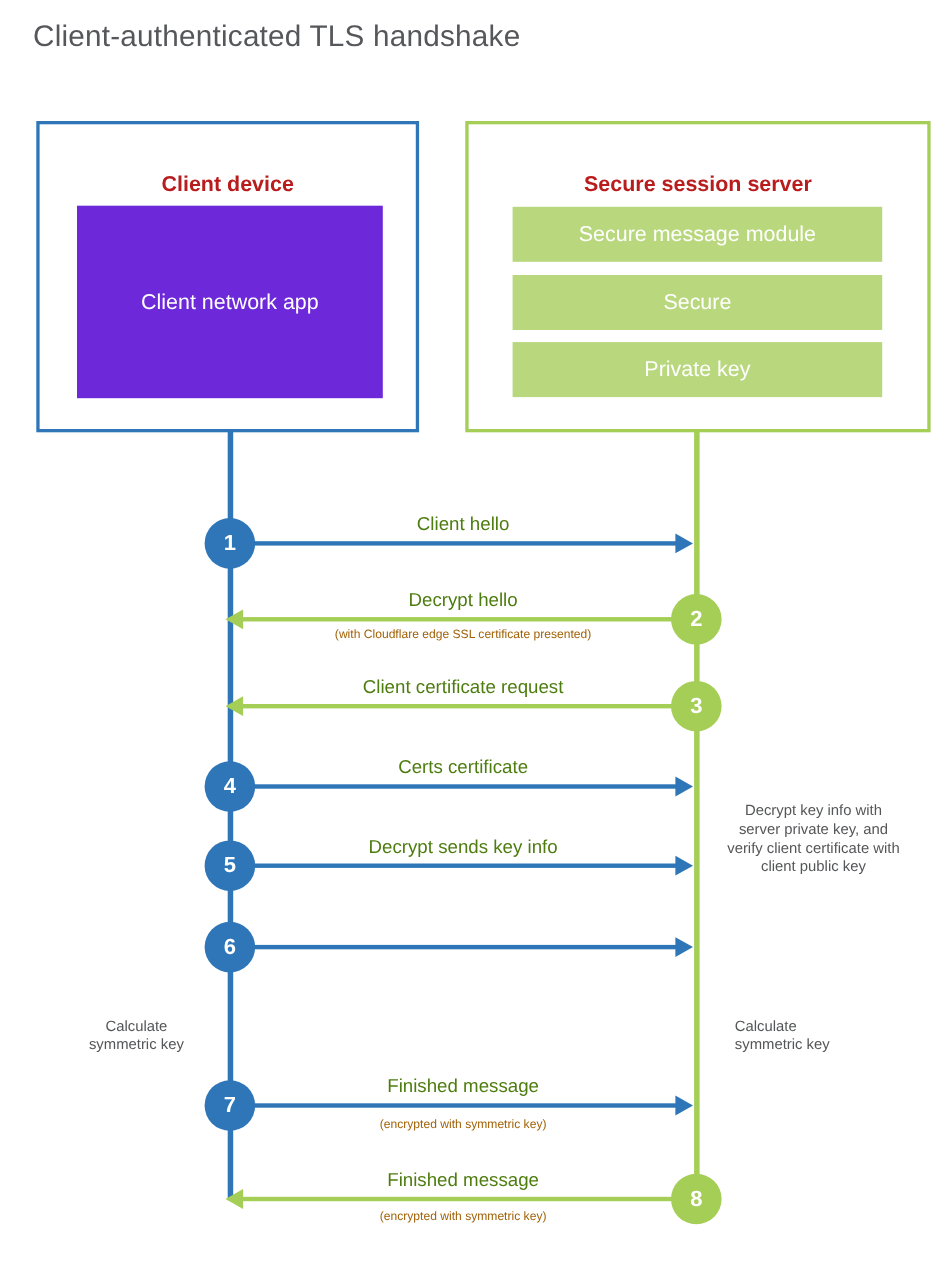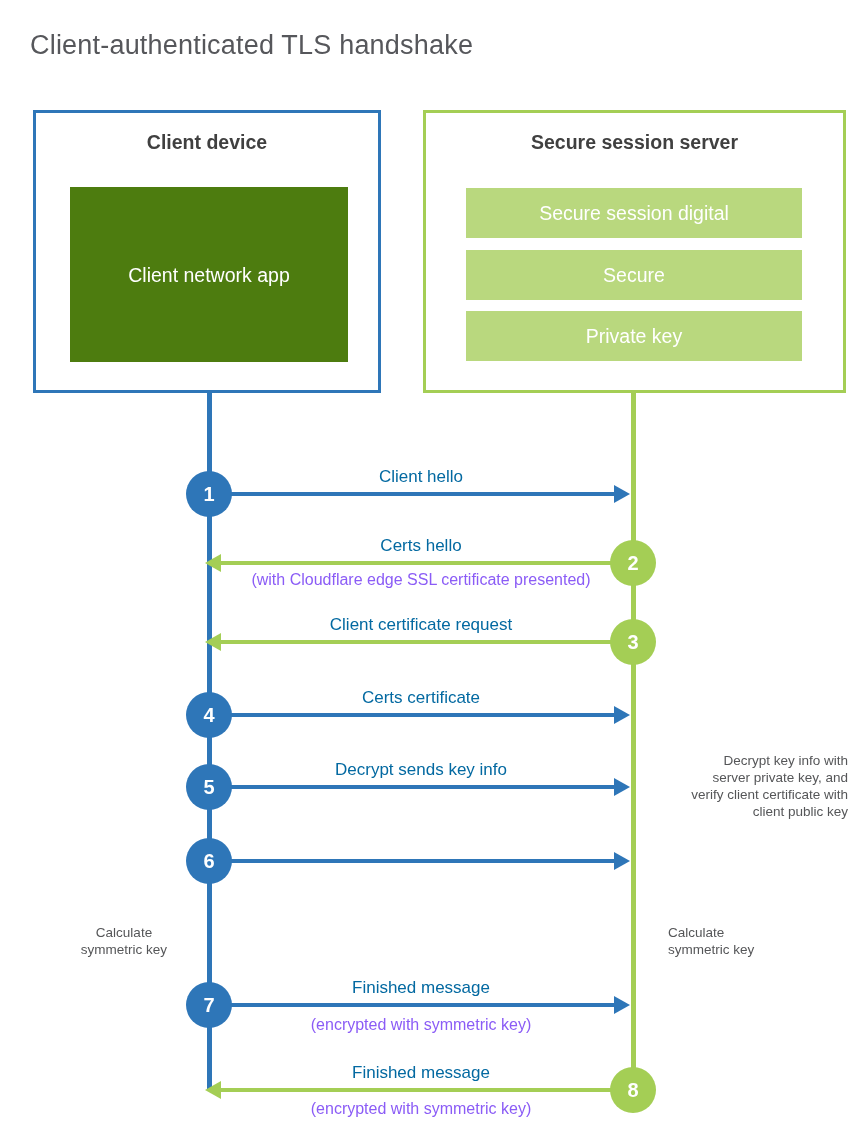--- a/index.html
+++ b/index.html
@@ -14,46 +14,45 @@
     overflow: hidden;
   }
 
   .page-title {
     position: absolute;
     left: 30px; top: 18px;
     font-size: 27px;
     font-weight: 300;
     letter-spacing: 0.2px;
     color: #56575b;
-    margin-top: 12px;
   }
 
   
   .outer-box {
     position: absolute;
     top: 110px;
     height: 283px;
     background: #ffffff;
   }
   .client-box  { left: 33px;  width: 348px; border: 3px solid #2e76b8; }
   .server-box  { left: 423px; width: 423px; border: 3px solid #a4ce55; }
 
   .box-heading {
-    margin-top: 18px;
+    margin-top: 44px;
     text-align: center;
     font-size: 19.5px;
     font-weight: 700;
-    color: #404040;
+    color: #b91c1c;
   }
 
   .app-box {
     position: absolute;
     left: 34px; top: 74px;
     width: 278px; height: 175px;
-    background: #4d7c0f;
+    background: #6d28d9;
     color: #ffffff;
     font-size: 19.5px;
     display: flex;
     align-items: center;
     justify-content: center;
     text-align: center;
     line-height: 26px;
     padding: 0 50px;
   }
 
@@ -119,80 +118,80 @@
   }
   .conn.right::after { right: -15px; border-left: 16px solid #2e76b8; }
   .conn.left::after  { left: -15px;  border-right: 16px solid #a4ce55; }
 
   
   .msg-label {
     position: absolute;
     left: 209px; width: 424px;
     text-align: center;
     font-size: 17px;
-    color: #0369a1;
+    color: #4d7c0f;
     z-index: 2;
   }
   .msg-sublabel {
     position: absolute;
     left: 209px; width: 424px;
     text-align: center;
-    font-size: 16px;
-    color: #8b5cf6;
+    font-size: 11px;
+    color: #a16207;
     z-index: 2;
   }
 
   
   .side-note {
     position: absolute;
     font-size: 13.5px;
     line-height: 17px;
     color: #555658;
   }
-  .note-decrypt { left: 657px; top: 752px; width: 165px; text-align: right; margin-left: 26px; }
+  .note-decrypt { left: 657px; top: 728px; width: 165px; text-align: center; }
   .note-calc-client { left: 68px;  top: 924px; width: 112px; text-align: center; }
   .note-calc-server { left: 668px; top: 924px; width: 112px; text-align: left; }
 </style>
 </head>
 <body>
 
 <div class="canvas">
 
   <div class="page-title">Client-authenticated TLS handshake</div>
 
   <div class="outer-box client-box">
     <div class="box-heading">Client device</div>
     <div class="app-box">
       <span>Client network app</span>
     </div>
   </div>
 
   <div class="outer-box server-box">
     <div class="box-heading">Secure session server</div>
     <div class="module-bar bar-1">
-      <span>Secure session digital</span>
+      <span>Secure message module</span>
     </div>
     <div class="module-bar bar-2">
       <span>Secure</span>
     </div>
     <div class="module-bar bar-3">
       <span>Private key</span>
     </div>
   </div>
 
   <div class="lifeline client"></div>
   <div class="lifeline server"></div>
 
   <div class="msg-label" style="top:467px">Client hello</div>
   <div class="conn blue right" style="top:492px"></div>
   <div class="badge blue" style="top:471px">
     <span>1</span>
   </div>
 
-  <div class="msg-label" style="top:536px">Certs hello</div>
+  <div class="msg-label" style="top:536px">Decrypt hello</div>
   <div class="conn green left" style="top:561px"></div>
   <div class="msg-sublabel" style="top:571px">(with Cloudflare edge SSL certificate presented)</div>
   <div class="badge green" style="top:540px">
     <span>2</span>
   </div>
 
   <div class="msg-label" style="top:615px">Client certificate request</div>
   <div class="conn green left" style="top:640px"></div>
   <div class="badge green" style="top:619px">
     <span>3</span>

